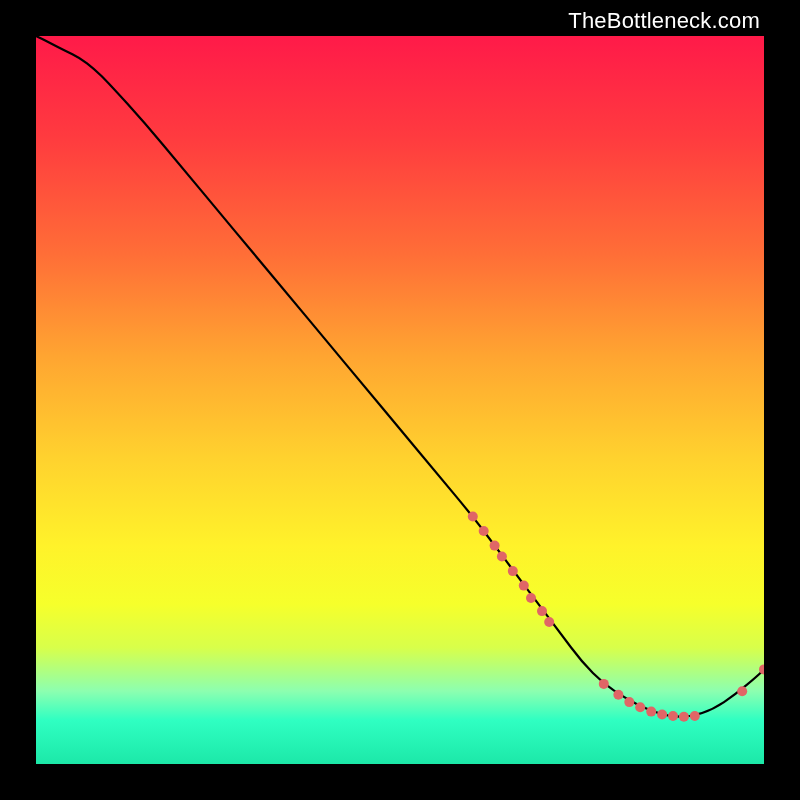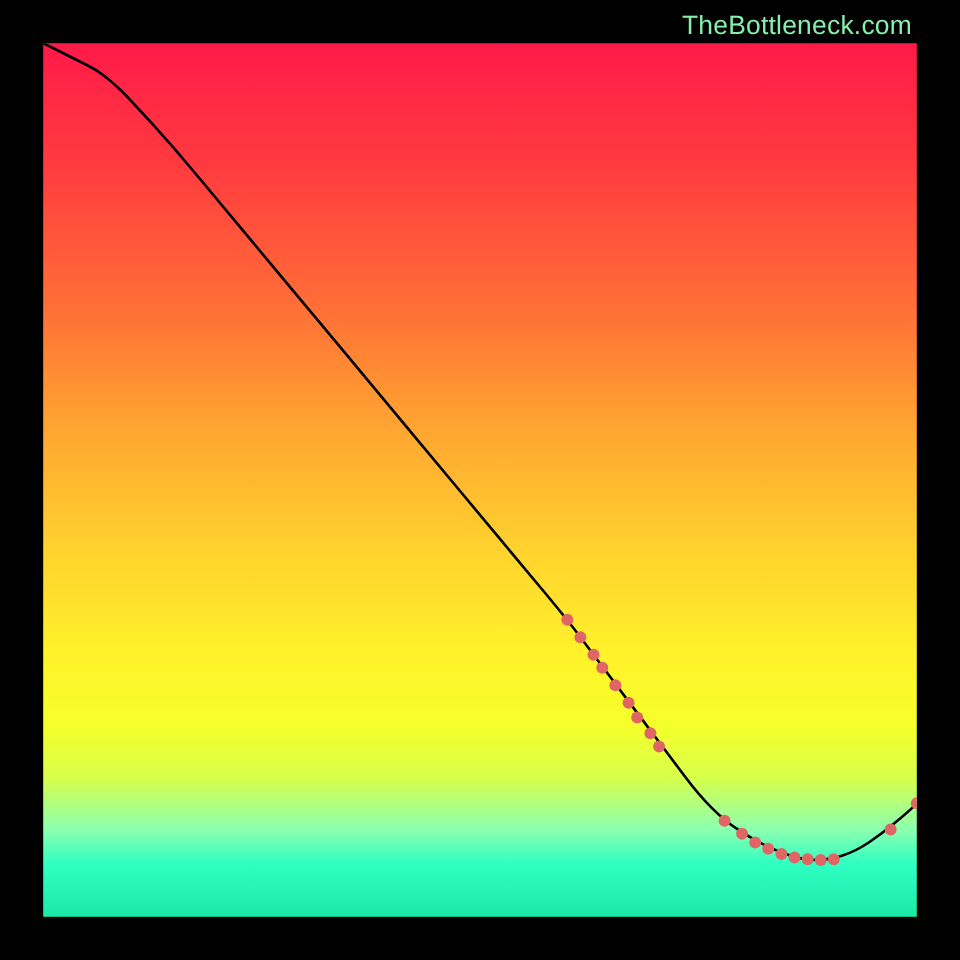--- a/index.html
+++ b/index.html
@@ -35,21 +35,21 @@
       #d8ff4a 84%,
       #8cffb0 90%,
       #2fffc2 94%,
       #1ce8a8 100%
     );
   }
   .watermark {
     position: absolute;
     top: 8px;
     right: 40px;
-    color: #86efac;
+    color: #ffffff;
     font-size: 22px;
     font-weight: 400;
     letter-spacing: 0.2px;
   }
   svg.overlay {
     position: absolute;
     left: 0;
     top: 0;
     width: 728px;
     height: 728px;

